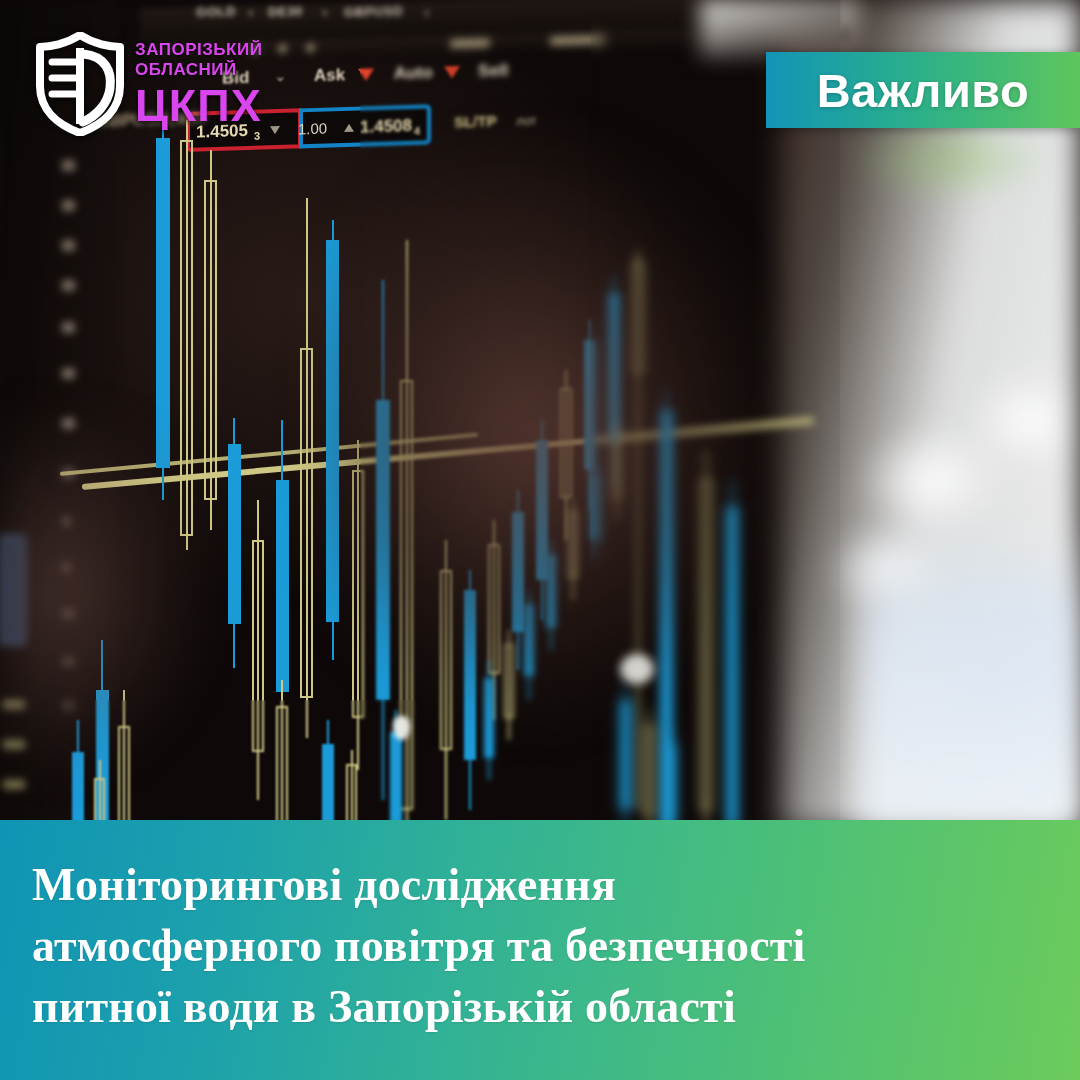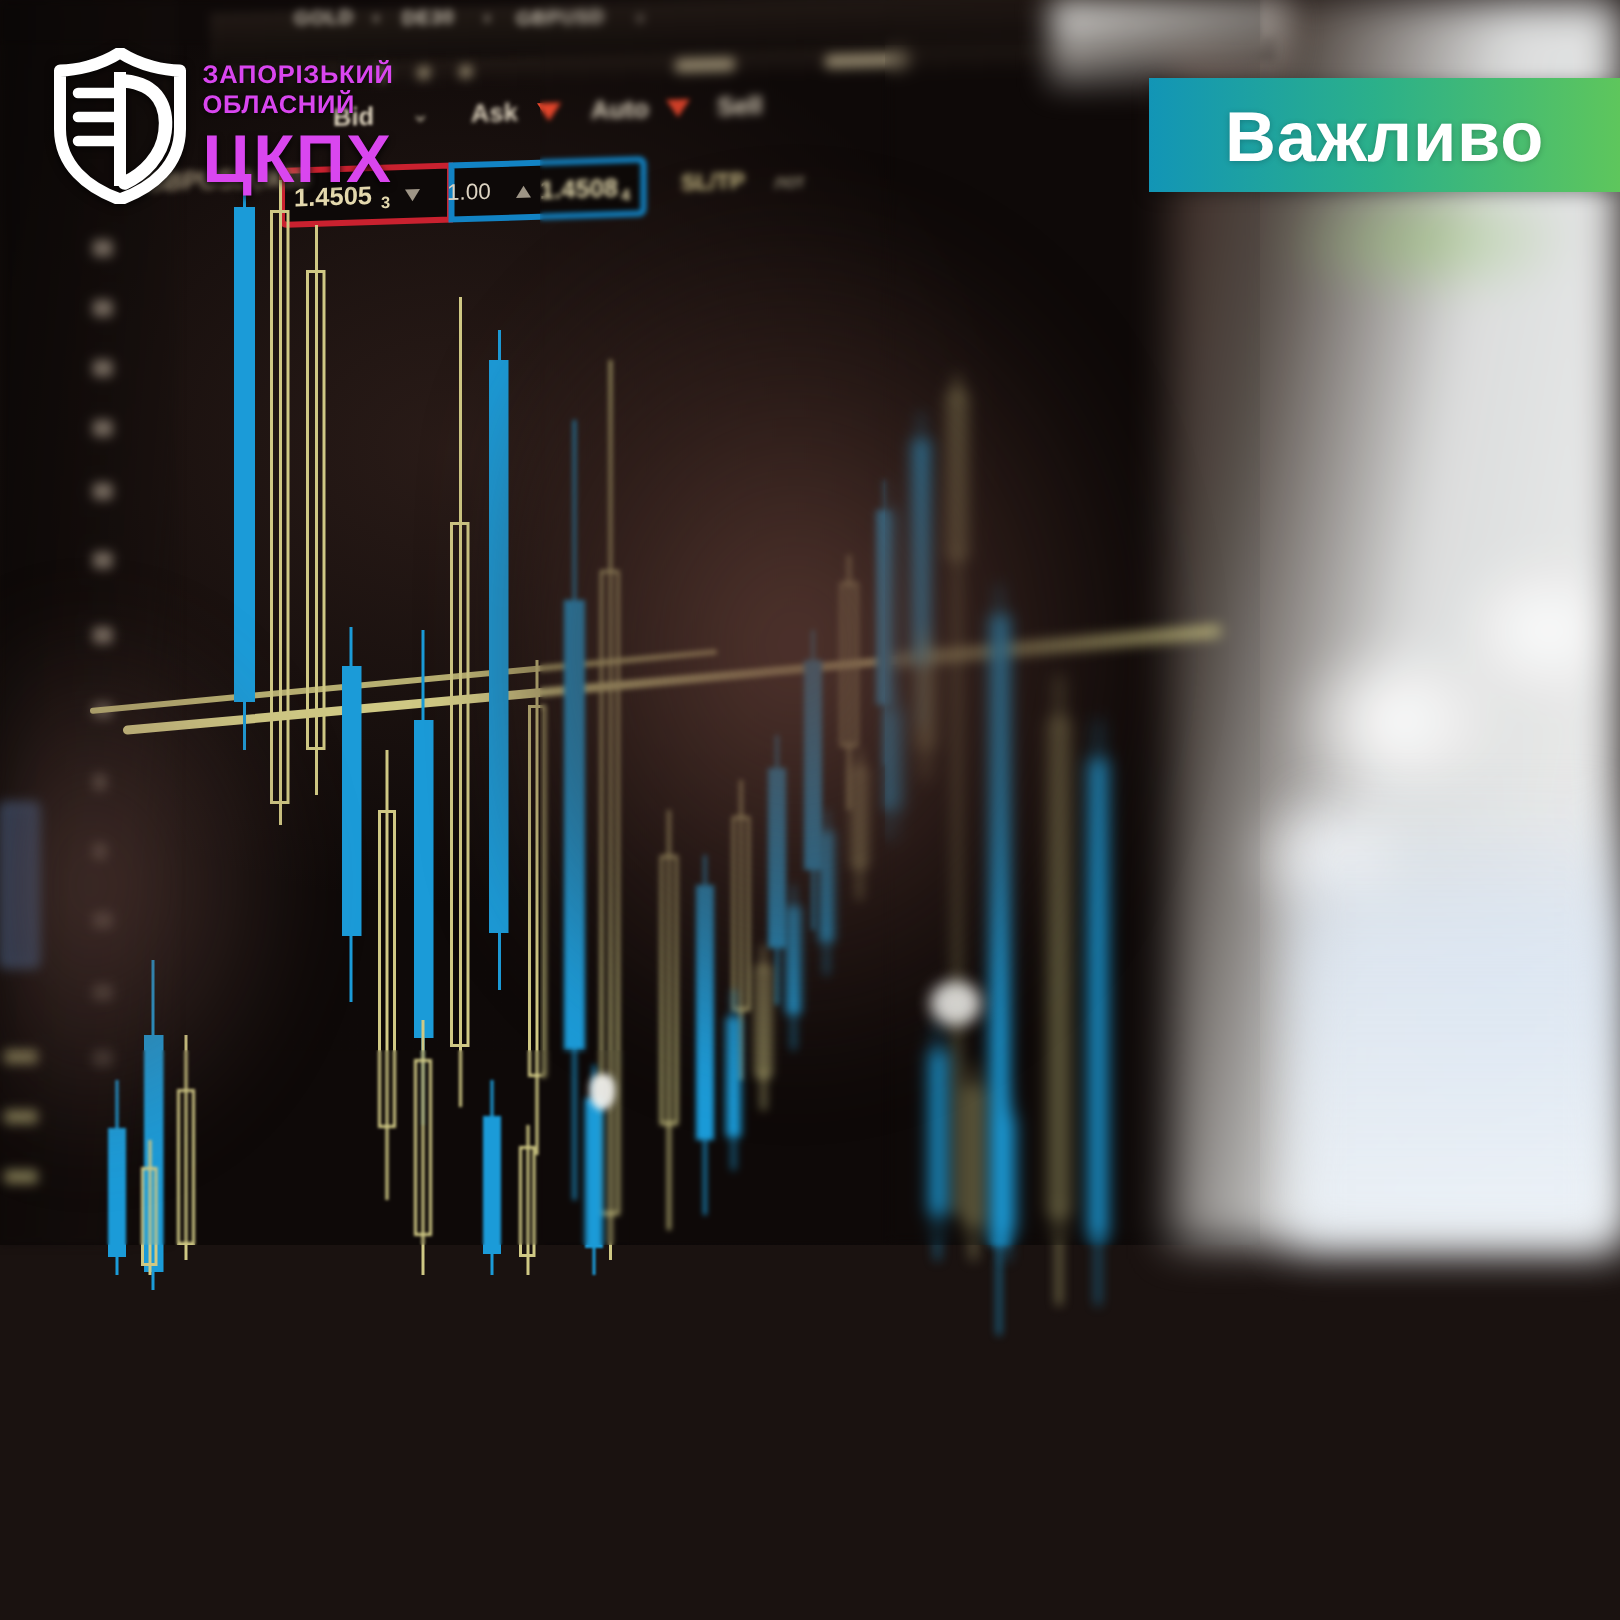--- a/index.html
+++ b/index.html
@@ -535,14 +535,19 @@
       <span class="logo-line1">ЗАПОРІЗЬКИЙ</span>
       <span class="logo-line2">ОБЛАСНИЙ</span>
       <span class="logo-abbr">ЦКПХ</span>
     </div>
   </div>
 
   <div class="badge">
     <span class="badge-text">Важливо</span>
   </div>
 
+  <div class="banner">
+    <div class="banner-line">Моніторингові дослідження</div>
+    <div class="banner-line">атмосферного повітря та безпечності</div>
+    <div class="banner-line">питної води в Запорізькій області</div>
+  </div>
 
 </div>
 
 </body></html>

